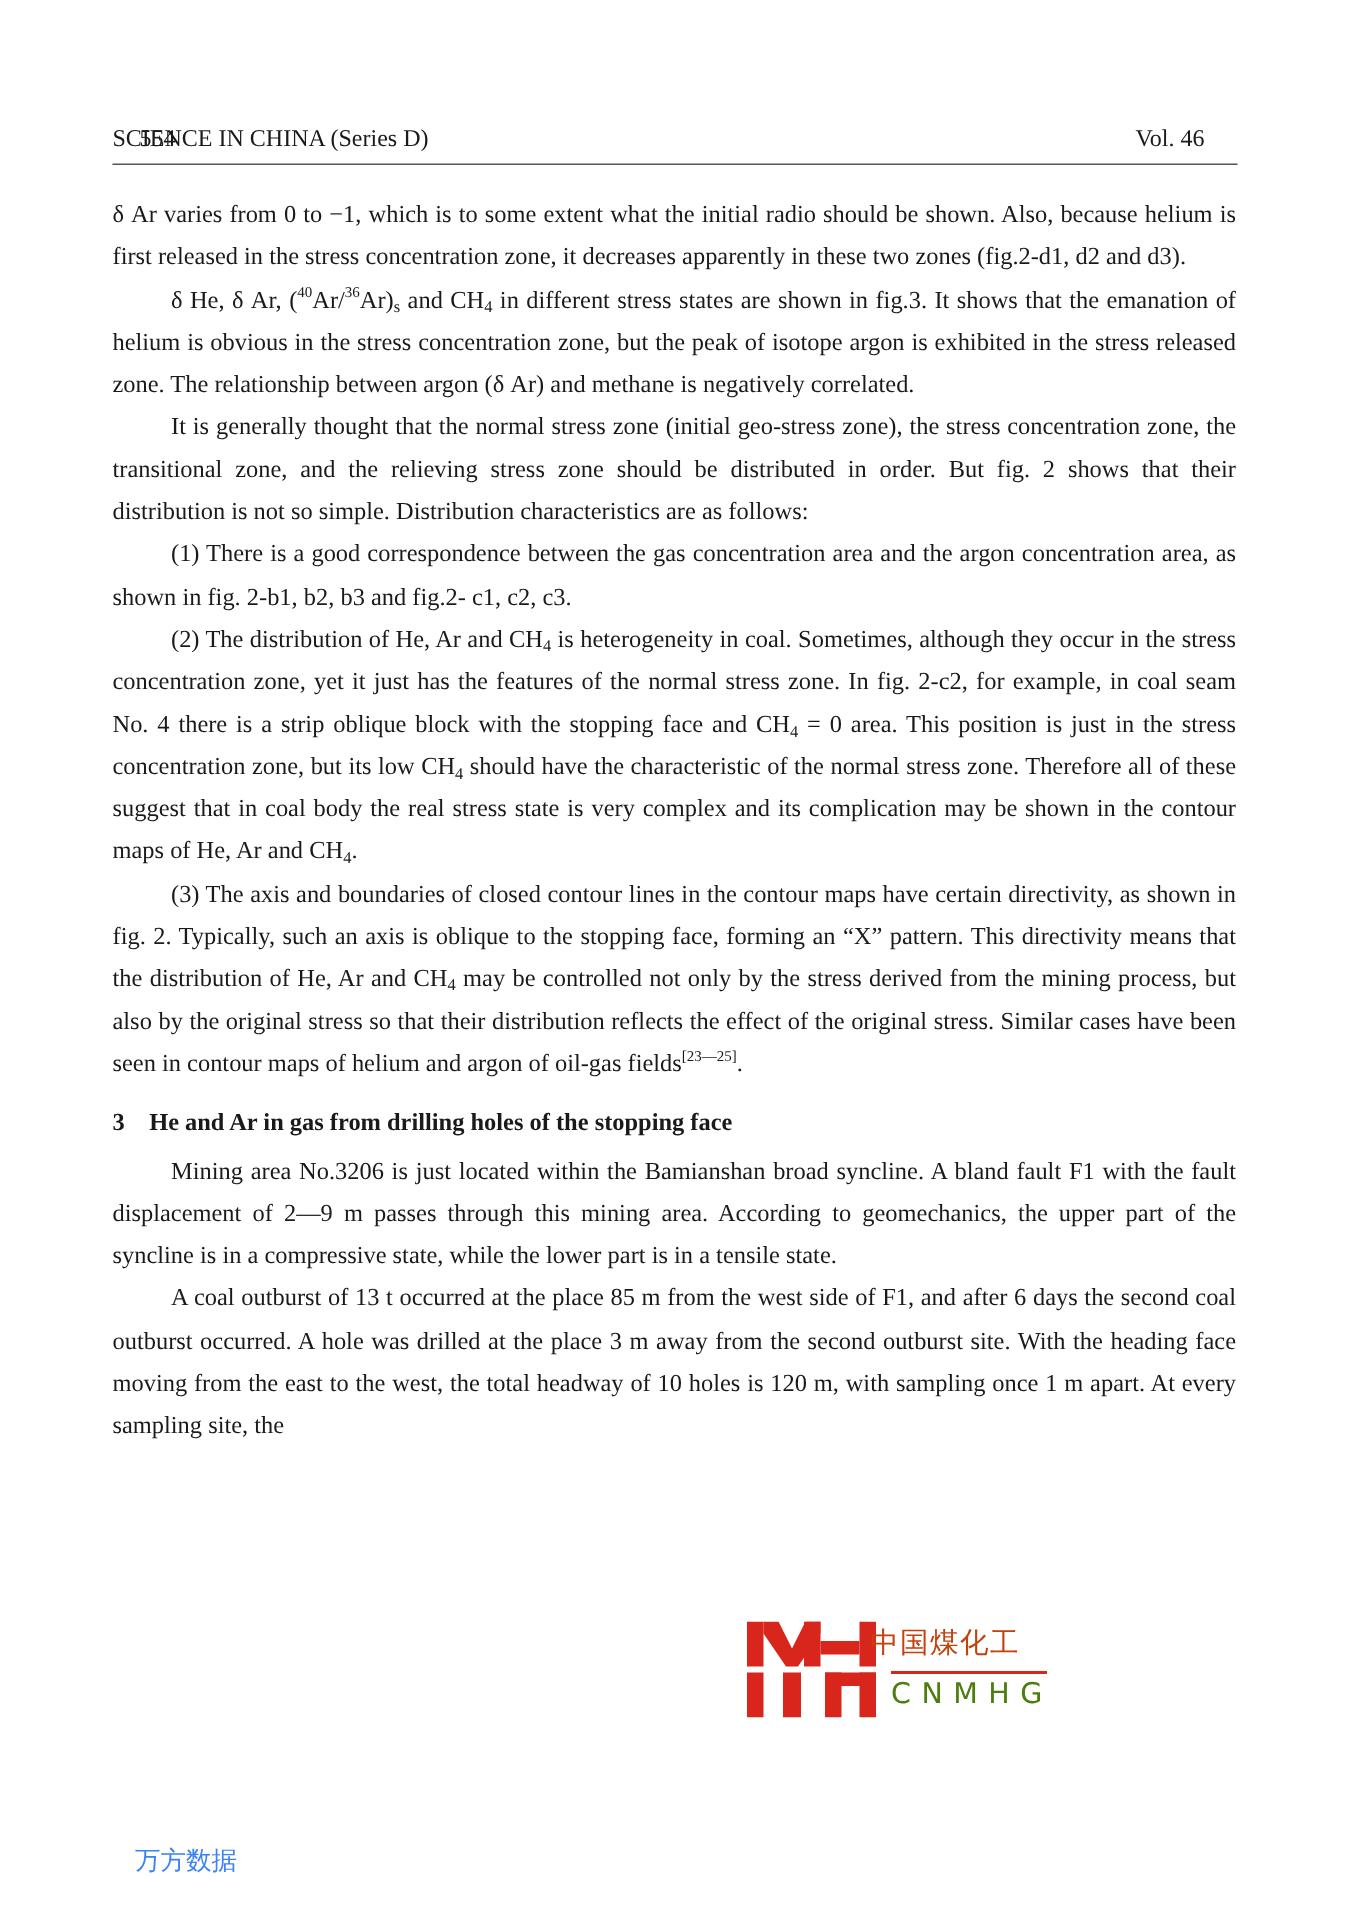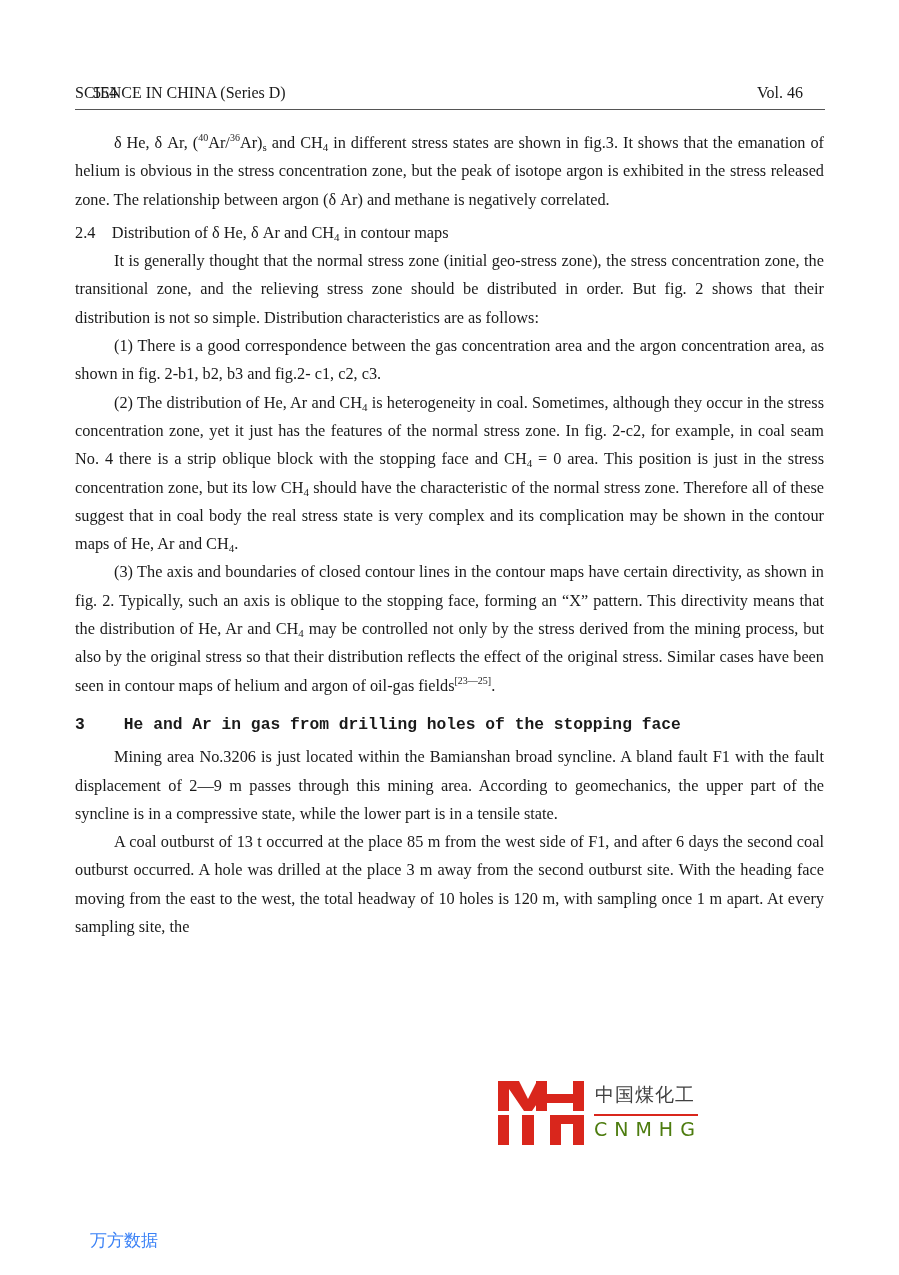--- a/index.html
+++ b/index.html
@@ -12,45 +12,45 @@
   .header .vol { position: absolute; right: 22px; top: 0; }
   .rule { position: absolute; left: 75px; top: 109px; width: 750px; height: 0;
           border-top: 1.5px solid #555; }
   .body { position: absolute; left: 75px; top: 129px; width: 749px;
           font-size: 16.3px; line-height: 28.3px; text-align: justify; }
   .body p { margin: 0; }
   .ind { text-indent: 39px; }
   .sub { font-size: 11px; vertical-align: -3px; line-height: 0; }
   .sup { font-size: 10px; vertical-align: 7px; line-height: 0; }
   .sec { margin-top: 5px !important; }
-  .h3 { font-weight: bold; margin-top: 11px !important; margin-bottom: 4px !important; font-family: Liberation Mono, monospace; }
+  .h3 { font-weight: bold; margin-top: 11px !important; margin-bottom: 4px !important; }
   .h31 { margin-top: 4px !important; }
   .footer { position: absolute; left: 90px; top: 1229px; font-size: 17px;
             font-family: "DejaVu Sans", sans-serif; color: #3b82f6; }
   .logo { position: absolute; left: 498px; top: 1081px; width: 204px; height: 64px; background: #fff; }
   .logo svg { position: absolute; left: 0; top: 0; }
-  .logo .cn { position: absolute; left: 97px; top: 1px; font-family: "DejaVu Sans", sans-serif;
-              font-size: 19px; color: #404040; letter-spacing: 1px; }
+  .logo .cn { position: absolute; left: 82px; top: 1px; font-family: "DejaVu Sans", sans-serif;
+              font-size: 19px; color: #c2410c; letter-spacing: 1px; }
   .logo .line { position: absolute; left: 96px; top: 33px; width: 104px; border-top: 2px solid #d9261c; }
   .logo .en { position: absolute; left: 96px; top: 37px; font-family: "DejaVu Sans", sans-serif;
               font-size: 19px; color: #4d7c0f; letter-spacing: 7px; }
 </style>
 </head>
 <body>
 
 <div class="header">
   <span class="pg">554</span>
   <span class="jr">SCIENCE IN CHINA (Series D)</span>
   <span class="vol">Vol. 46</span>
 </div>
 <div class="rule"></div>
 
 <div class="body">
+  <p>δ Ar varies from 0 to −1, which is to some extent what the initial radio should be shown. Also, because helium is first released in the stress concentration zone, it decreases apparently in these two zones (fig.2-d1, d2 and d3).</p>
   <p class="ind"><span>δ He, δ Ar, (</span><span class="sup">40</span><span>Ar/</span><span class="sup">36</span><span>Ar)</span><span class="sub">s</span><span> and CH</span><span class="sub">4</span><span> in different stress states are shown in fig.3. It shows that the emanation of helium is obvious in the stress concentration zone, but the peak of isotope argon is exhibited in the stress released zone. The relationship between argon (δ Ar) and methane is negatively correlated.</span></p>
-  <p class="sec" style="white-space:pre"><span>2.4    Distribution of δ He, δ Ar and CH</span><span class="sub">4</span><span> in contour maps</span></p>
   <p class="ind">It is generally thought that the normal stress zone (initial geo-stress zone), the stress concentration zone, the transitional zone, and the relieving stress zone should be distributed in order. But fig. 2 shows that their distribution is not so simple. Distribution characteristics are as follows:</p>
   <p class="ind">(1) There is a good correspondence between the gas concentration area and the argon concentration area, as shown in fig. 2-b1, b2, b3 and fig.2- c1, c2, c3.</p>
   <p class="ind"><span>(2) The distribution of He, Ar and CH</span><span class="sub">4</span><span> is heterogeneity in coal. Sometimes, although they occur in the stress concentration zone, yet it just has the features of the normal stress zone. In fig. 2-c2, for example, in coal seam No. 4 there is a strip oblique block with the stopping face and CH</span><span class="sub">4</span><span> = 0 area. This position is just in the stress concentration zone, but its low CH</span><span class="sub">4</span><span> should have the characteristic of the normal stress zone. Therefore all of these suggest that in coal body the real stress state is very complex and its complication may be shown in the contour maps of He, Ar and CH</span><span class="sub">4</span><span>.</span></p>
   <p class="ind"><span>(3) The axis and boundaries of closed contour lines in the contour maps have certain directivity, as shown in fig. 2. Typically, such an axis is oblique to the stopping face, forming an “X” pattern. This directivity means that the distribution of He, Ar and CH</span><span class="sub">4</span><span> may be controlled not only by the stress derived from the mining process, but also by the original stress so that their distribution reflects the effect of the original stress. Similar cases have been seen in contour maps of helium and argon of oil-gas fields</span><span class="sup">[23—25]</span><span>.</span></p>
   <p class="h3" style="white-space:pre">3    He and Ar in gas from drilling holes of the stopping face</p>
   <p class="ind">Mining area No.3206 is just located within the Bamianshan broad syncline. A bland fault F1 with the fault displacement of 2—9 m passes through this mining area. According to geomechanics, the upper part of the syncline is in a compressive state, while the lower part is in a tensile state.</p>
   <p class="ind">A coal outburst of 13 t occurred at the place 85 m from the west side of F1, and after 6 days the second coal outburst occurred. A hole was drilled at the place 3 m away from the second outburst site. With the heading face moving from the east to the west, the total headway of 10 holes is 120 m, with sampling once 1 m apart. At every sampling site, the</p>
 </div>
 
 <div class="logo">

